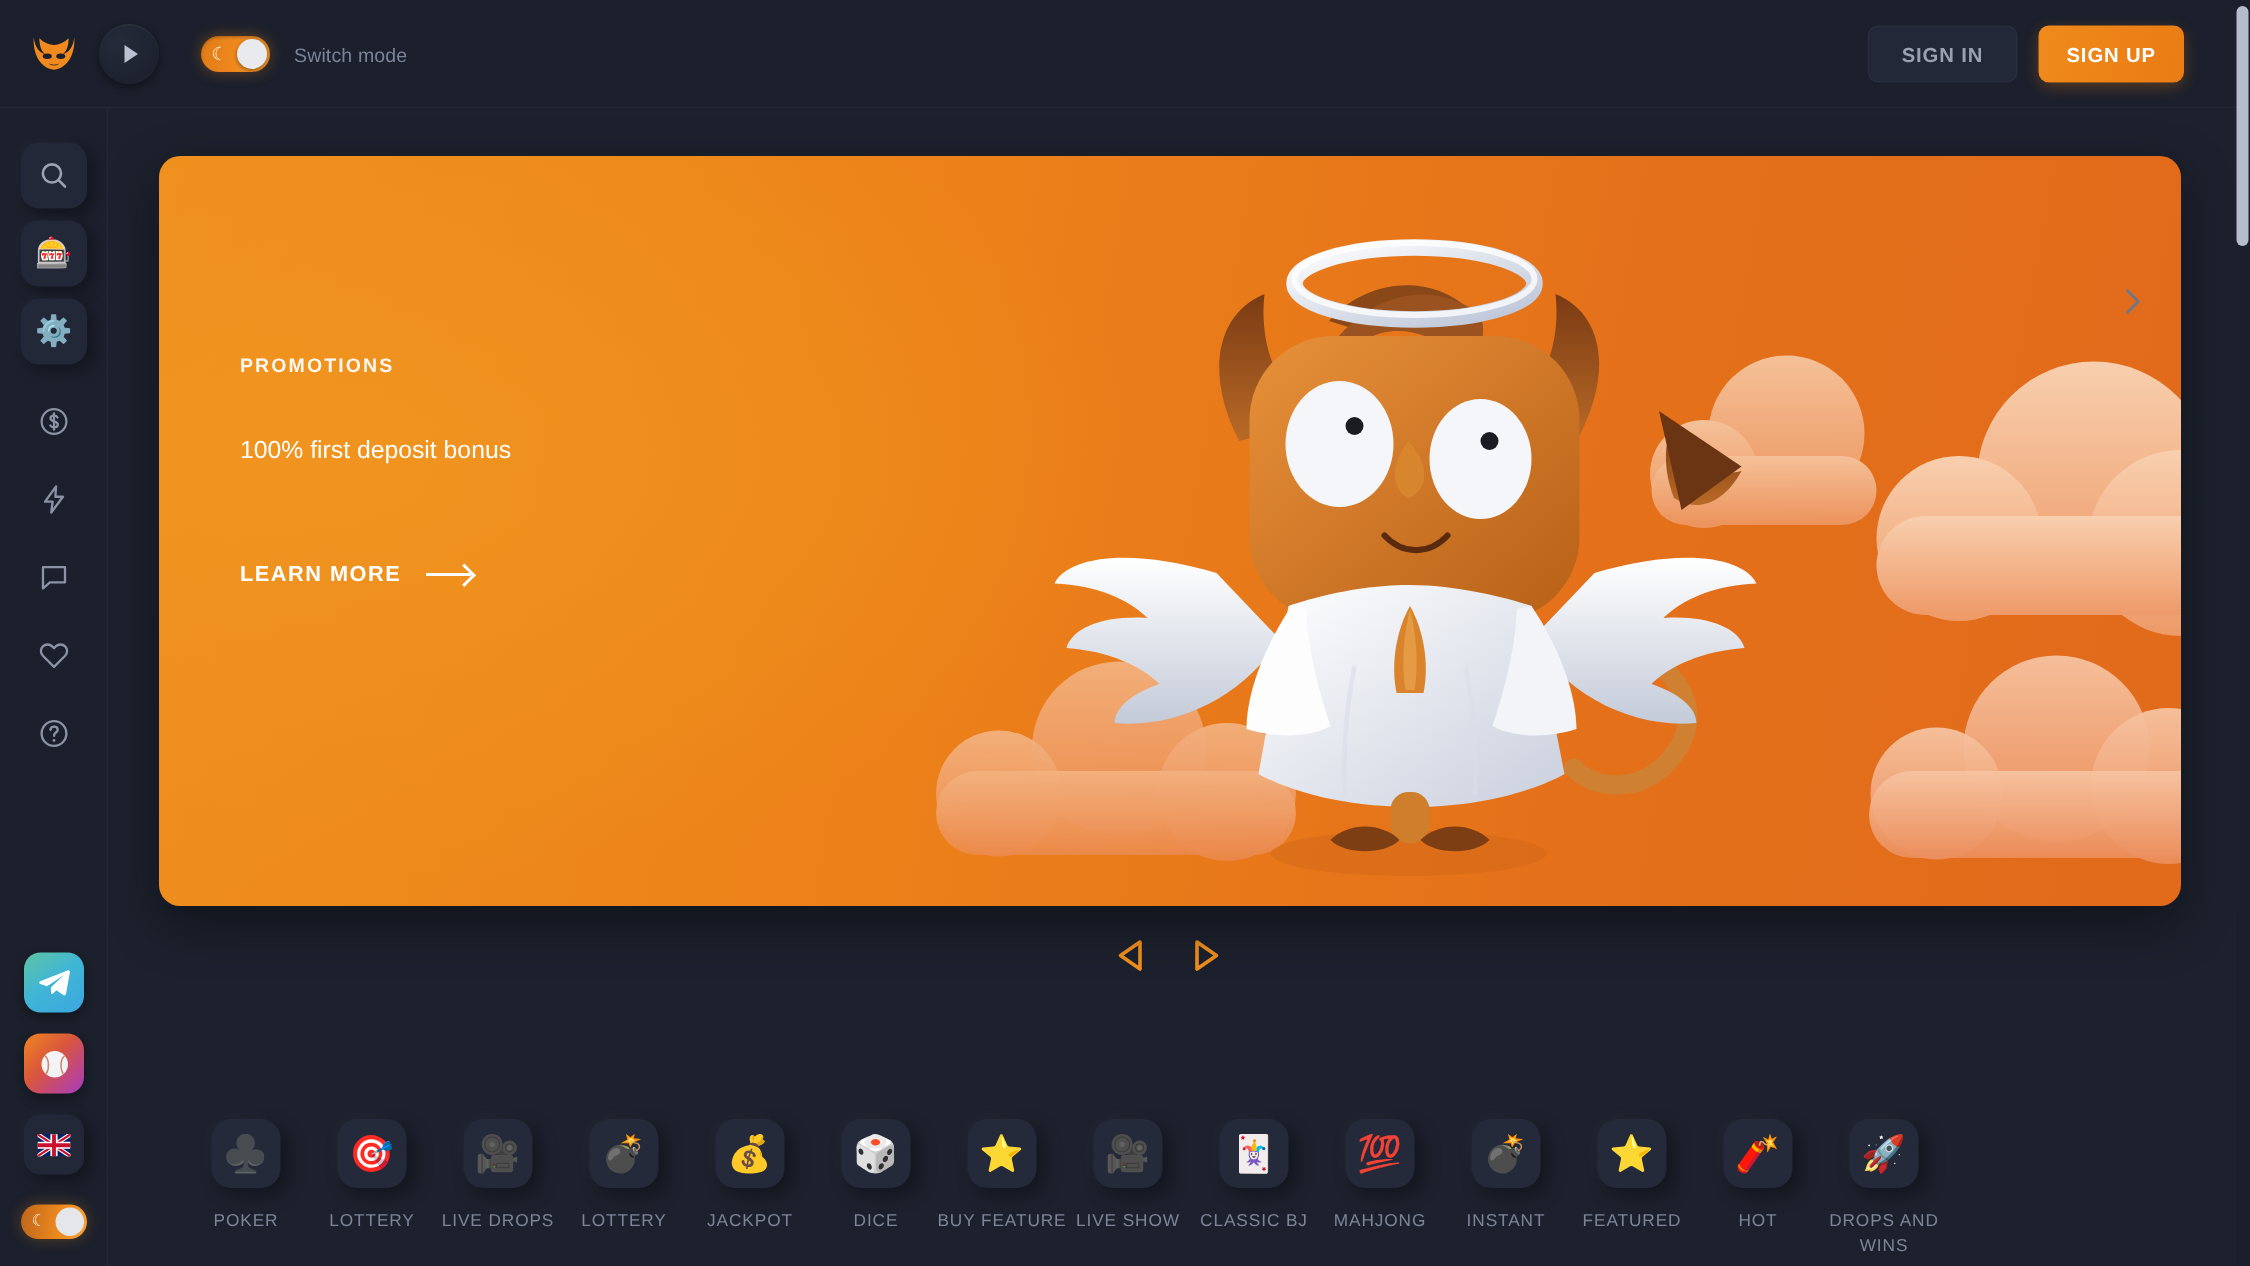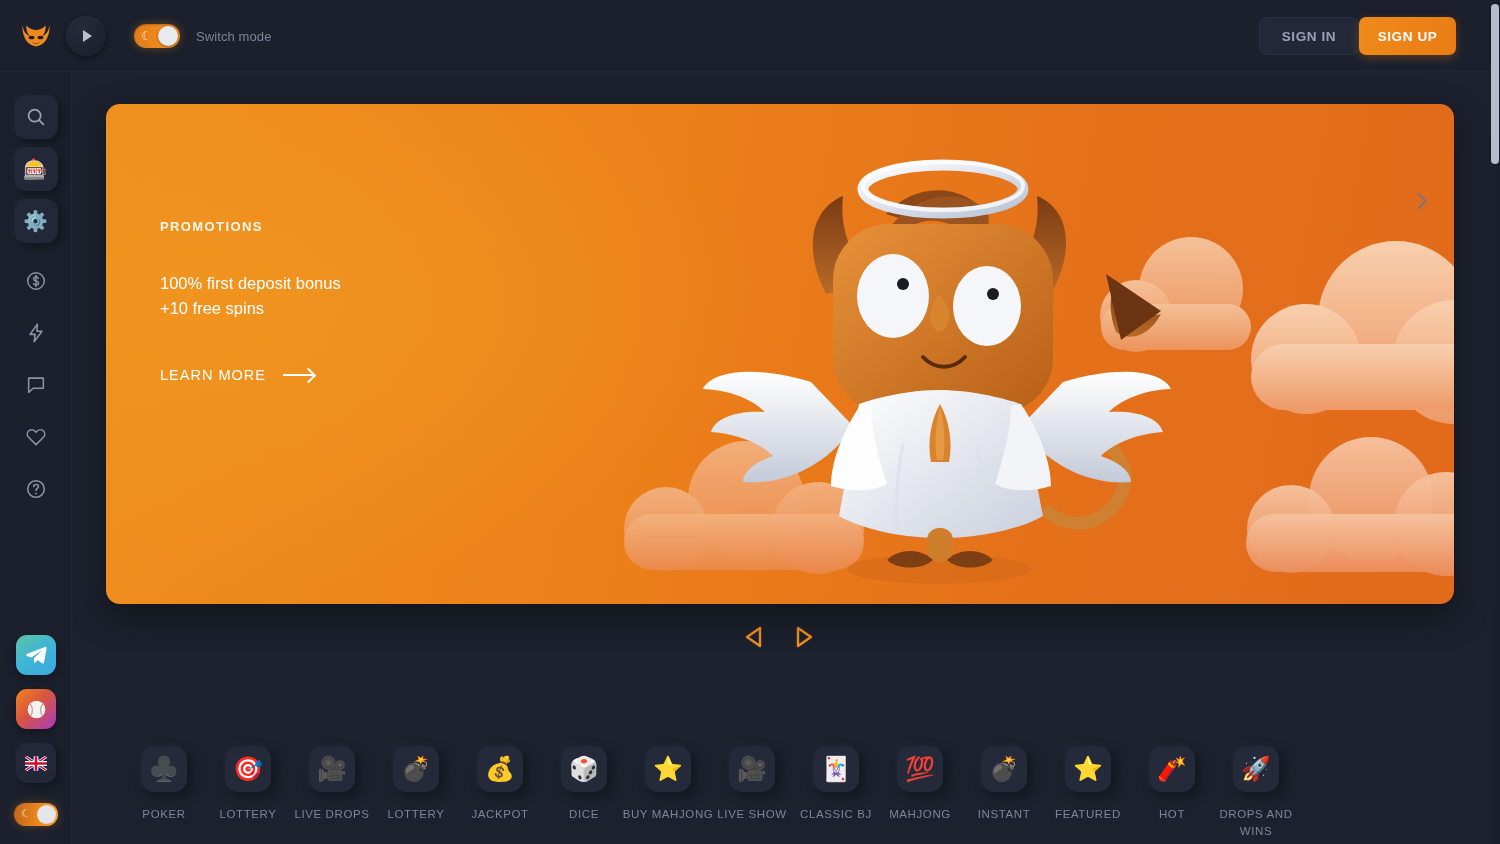--- a/index.html
+++ b/index.html
@@ -46,21 +46,21 @@
     position: absolute; right: 2px; top: 2px; width: 20px; height: 20px;
     border-radius: 50%; background: #e9eaee; box-shadow: 0 1px 3px rgba(0,0,0,0.4);
   }
   .switch-moon {
     position: absolute; left: 7px; top: 5px; width: 13px; height: 14px;
     color: #fff3e2; font-size: 12px; line-height: 14px;
   }
   .switch-label {
     margin-left: 16px; color: #7b8498; font-size: 13px; letter-spacing: .1px;
   }
-  .header-right { margin-left: auto; display: flex; align-items: center; padding-right: 36px; }
+  .header-right { margin-left: auto; display: flex; align-items: center; gap: 14px; padding-right: 36px; }
   .btn-signin {
     width: 100px; height: 38px; border-radius: 7px;
     background: #222838; color: #99a1b2; font-size: 13.5px; font-weight: bold;
     letter-spacing: .6px; display: flex; align-items: center; justify-content: center;
     cursor: pointer; border: 1px solid rgba(255,255,255,0.03);
   }
   .btn-signup {
     width: 97px; height: 38px; border-radius: 7px;
     background: linear-gradient(100deg, #ef8a1b 0%, #ea7c14 100%);
     color: #fff; font-size: 13.5px; font-weight: bold; letter-spacing: .6px;
@@ -115,30 +115,30 @@
 
   .banner-zone { position: relative; padding: 32px 40px 0 34px; }
   .banner {
     position: relative; width: 1348px; height: 500px; border-radius: 14px;
     overflow: hidden;
     background:
       radial-gradient(ellipse 70% 100% at 8% 40%, #f0941f 0%, rgba(240,148,31,0) 58%),
       linear-gradient(100deg, #ef8f1e 0%, #ec8119 38%, #e4701a 72%, #e16a1b 100%);
     box-shadow: 0 12px 34px rgba(0,0,0,0.4);
   }
-  .banner-copy { position: absolute; left: 54px; top: 115px; z-index: 3; }
+  .banner-copy { position: absolute; left: 54px; top: 132px; z-index: 3; }
   .kicker { color: rgba(255,255,255,0.93); font-size: 13px; font-weight: bold; letter-spacing: 1.4px; }
   .headline {
     color: #fff; font-size: 46px; font-weight: bold; line-height: 1.13;
     margin-top: 26px; letter-spacing: -0.4px; max-width: 520px;
   }
   .sub { margin-top: 37px; color: #fff; font-size: 16.5px; line-height: 1.52; }
   .learn {
-    margin-top: 46px; display: inline-flex; align-items: center; gap: 17px;
-    color: #fff; font-size: 14.5px; font-weight: normal; letter-spacing: 1px; cursor: pointer;
+    margin-top: 62px; display: inline-flex; align-items: center; gap: 17px;
+    color: #fff; font-size: 14.5px; font-weight: bold; letter-spacing: 1px; cursor: pointer;
   }
   .arrow-r { width: 30px; height: 2px; background: #fff; position: relative; }
   .arrow-r::after {
     content: ""; position: absolute; right: -1px; top: -4px;
     width: 9px; height: 9px; border-top: 2px solid #fff; border-right: 2px solid #fff;
     transform: rotate(45deg);
   }
 
   .mascot { position: absolute; left: 585px; top: 10px; width: 520px; height: 490px; z-index: 2; }
 
@@ -320,21 +320,20 @@
             <rect x="518" y="410" width="240" height="56" rx="28"></rect>
           </g>
         </svg>
 
         <div class="banner-copy">
           <div class="kicker">PROMOTIONS</div>
           <div class="headline">
           </div>
           <div class="sub">
             <div>100% first deposit bonus</div>
-            <div>+10 free spins</div>
           </div>
           <div class="learn">
             <span>LEARN MORE</span>
             <span class="arrow-r"></span>
           </div>
         </div>
 
         <svg class="mascot" viewBox="0 0 520 490">
           <defs>
             <linearGradient id="bodyG" x1="0" y1="0" x2="1" y2="1">
@@ -449,21 +448,21 @@
         <div class="cat">
           <div class="cat-tile">
             <span>🎲</span>
           </div>
           <div class="cat-label">DICE</div>
         </div>
         <div class="cat">
           <div class="cat-tile">
             <span>⭐</span>
           </div>
-          <div class="cat-label">BUY MAHJONG</div>
+          <div class="cat-label">BUY FEATURE</div>
         </div>
         <div class="cat">
           <div class="cat-tile">
             <span>🎥</span>
           </div>
           <div class="cat-label">LIVE SHOW</div>
         </div>
         <div class="cat">
           <div class="cat-tile">
             <span>🃏</span>

